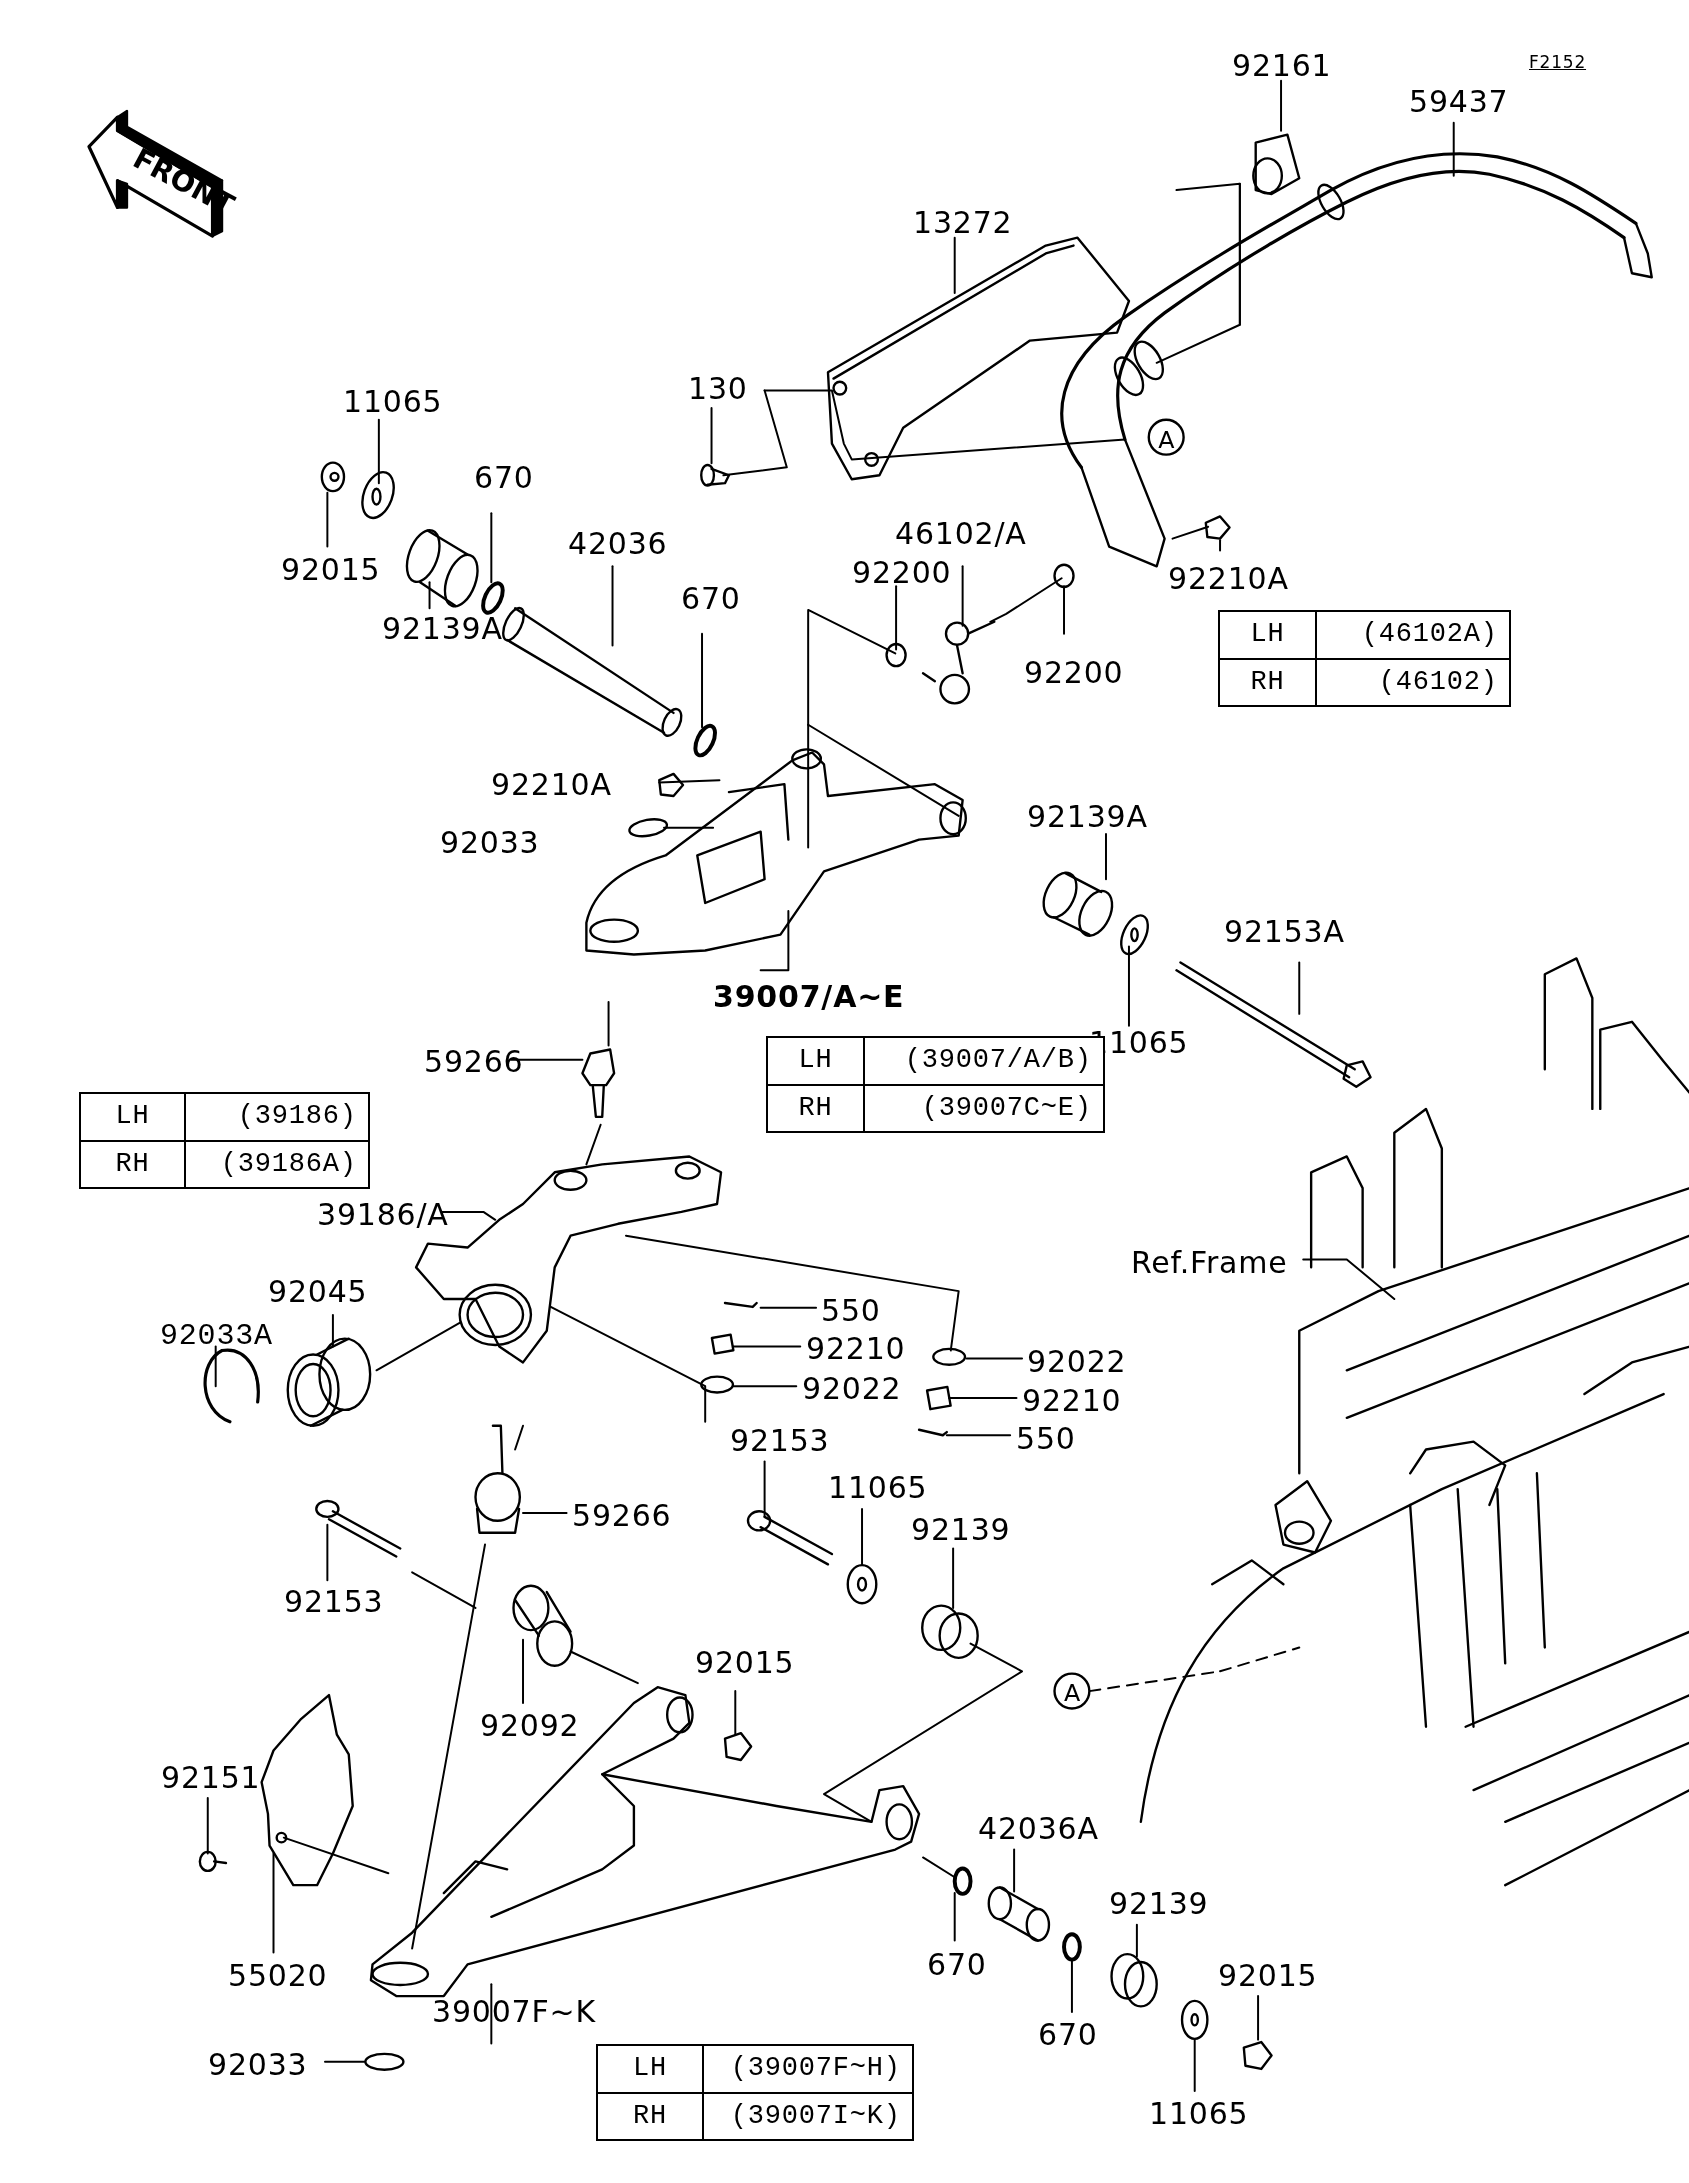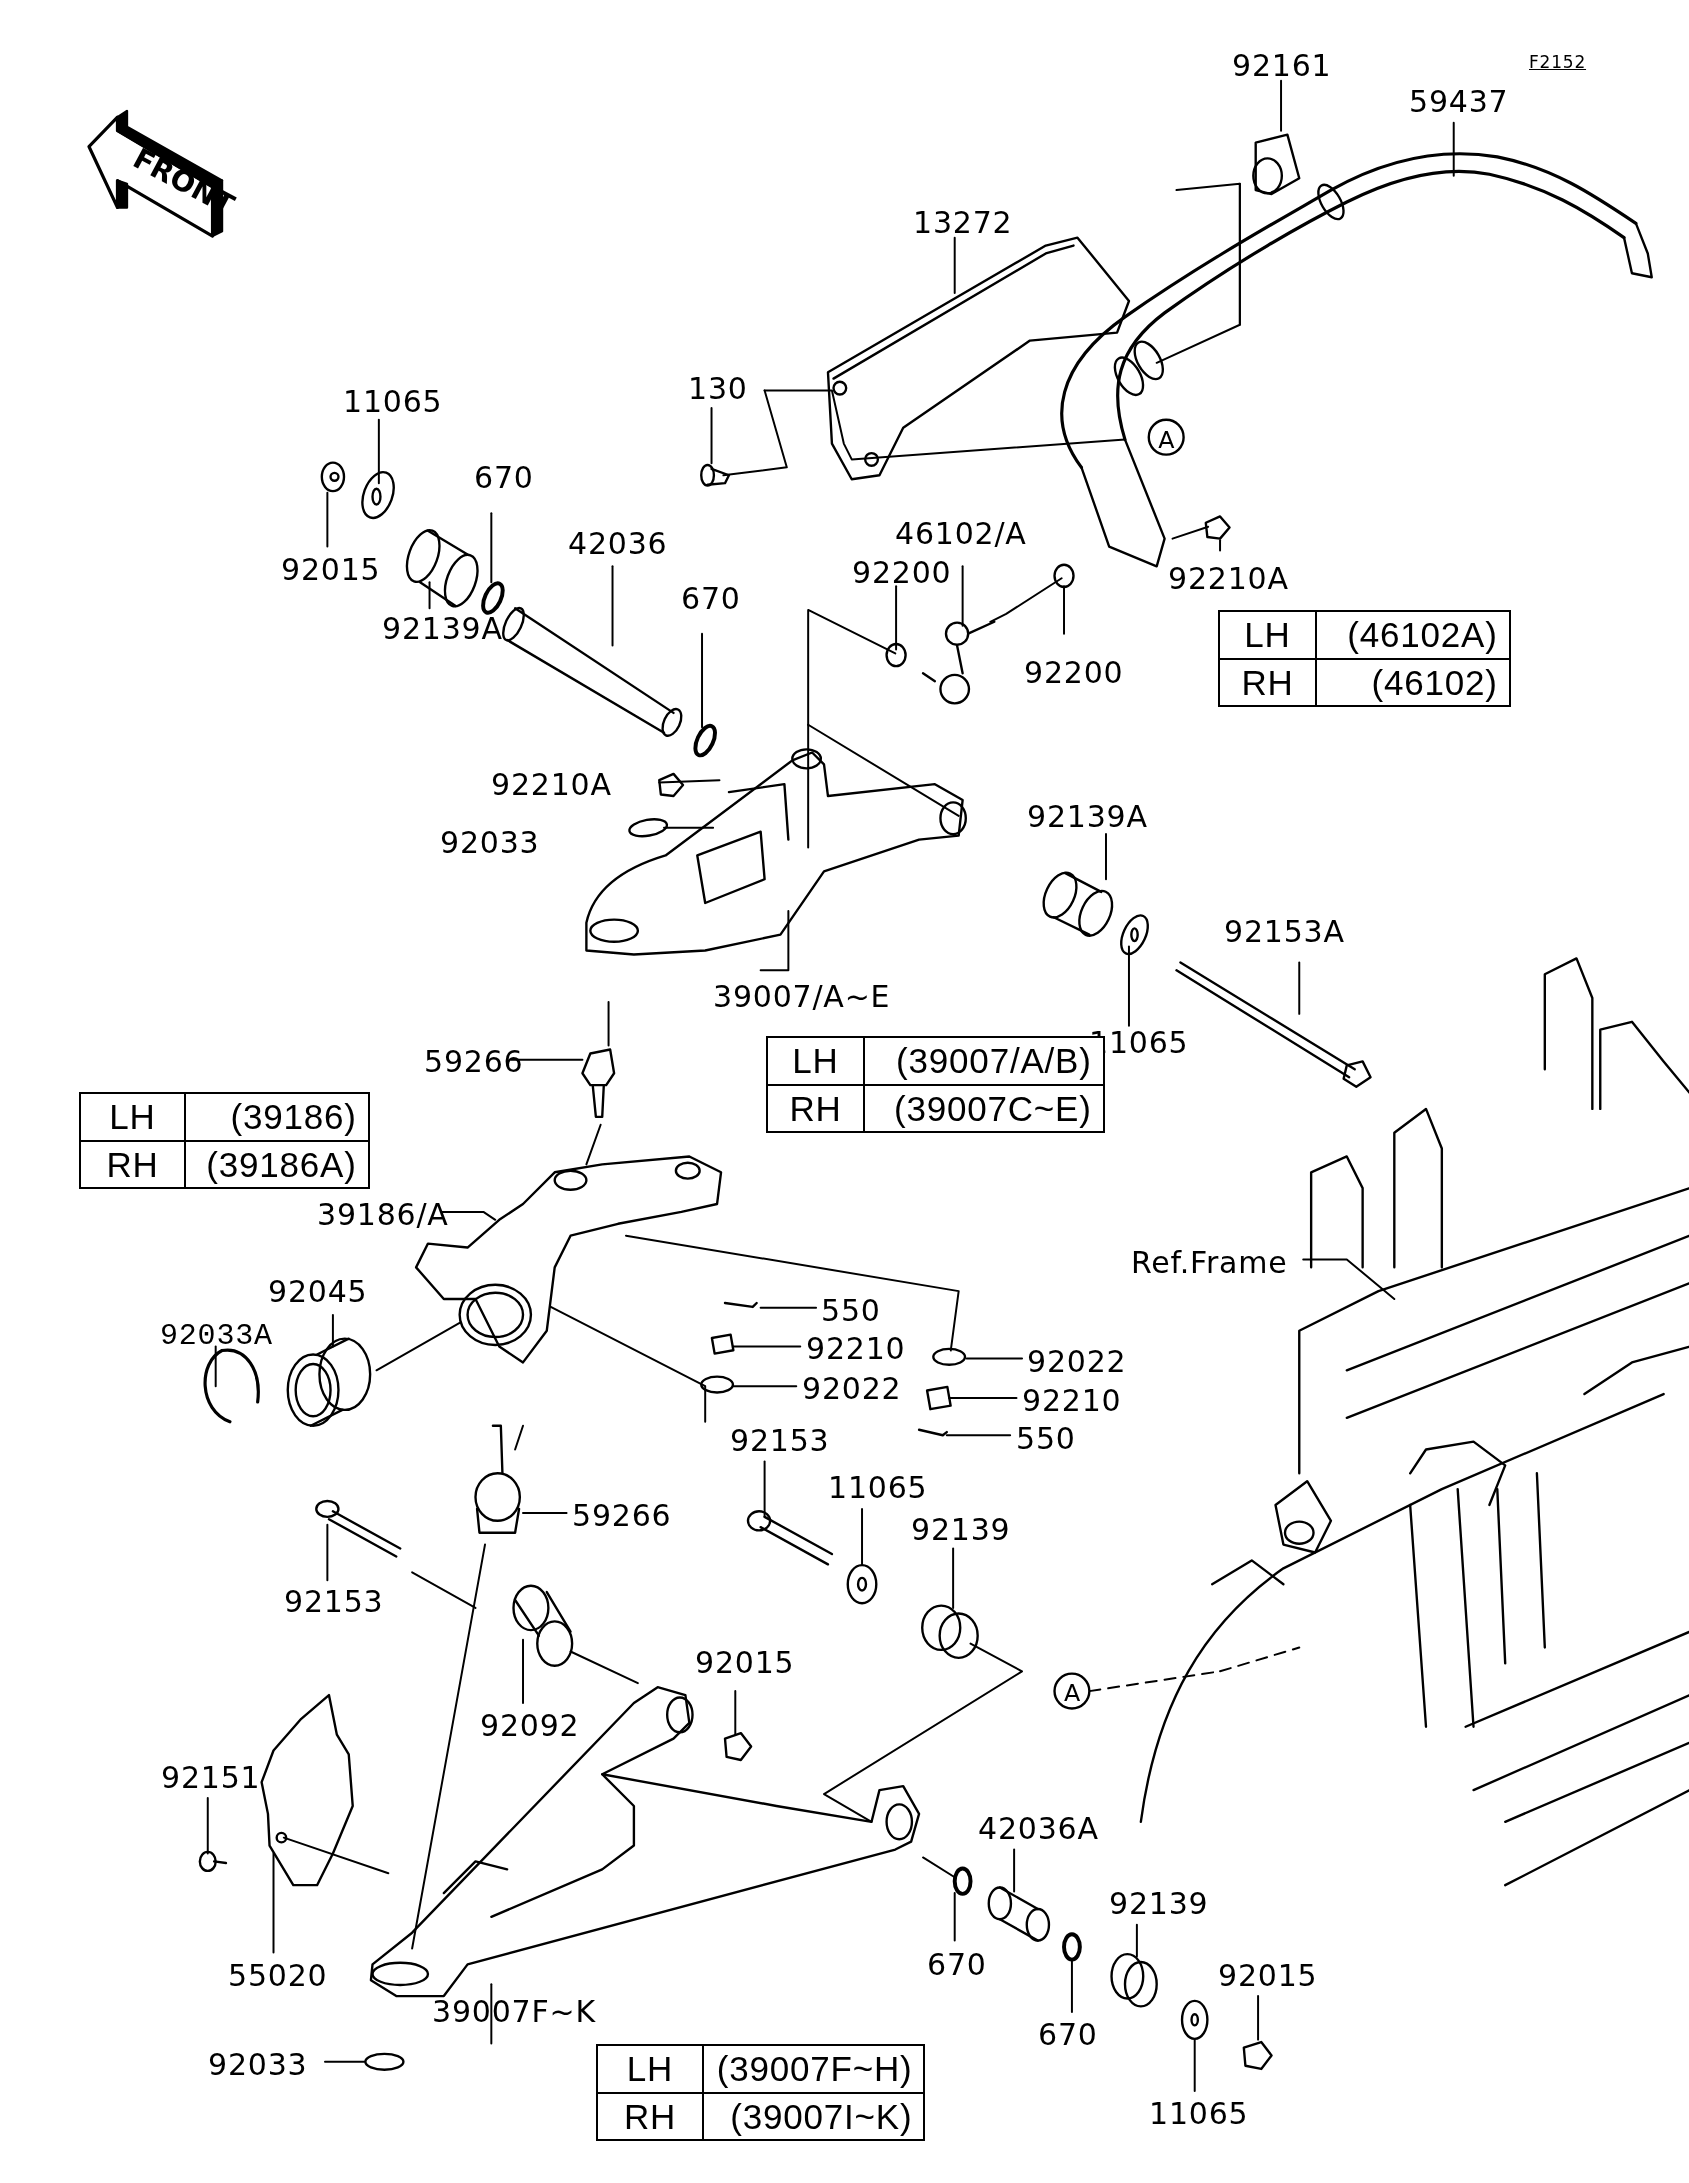--- a/index.html
+++ b/index.html
@@ -1,19 +1,19 @@
 <!DOCTYPE html>
 <html style="font-size:12.7px"><head>
 <meta charset="utf-8">
 <style>
   html,body{margin:0;padding:0;background:#fff;}
   body{width:1690px;height:2183px;position:relative;overflow:hidden;font-family:"DejaVu Sans",sans-serif;}
   #diagram{position:absolute;left:0;top:0;width:1690px;height:2183px;}
   .lbl{position:absolute;font-family:"DejaVu Sans",sans-serif;font-size:30px;color:#000;white-space:nowrap;line-height:1;letter-spacing:0.8px;}
-  .tbl{position:absolute;border-collapse:collapse;font-family:Liberation Sans, sans-serif;font-size:35px;background:#fff;}
+  .tbl{position:absolute;border-collapse:collapse;font-family:Liberation Mono, monospace;font-size:27px;background:#fff;}
   .tbl td{border:2.4px solid #000;padding:4.8px 11px;height:36px;line-height:1;letter-spacing:0.8px;}
   .tbl td.side{width:73px;text-align:center;}
   .tbl td.code{text-align:right;padding-left:12.7px;}
 </style>
 </head>
 <body>
 
 <svg id="diagram" viewBox="0 0 2133 2756" xmlns="http://www.w3.org/2000/svg" fill="none" stroke="#000" stroke-width="3" stroke-linecap="round" stroke-linejoin="round">
 
   <g>
@@ -369,21 +369,21 @@
     <td class="side">RH</td>
     <td class="code">(46102)</td>
   </tr>
 </tbody>
   </table>
 
 <div class="lbl" style="left:491px;top:770px;">92210A</div>
 <div class="lbl" style="left:440px;top:828px;">92033</div>
 <div class="lbl" style="left:1027px;top:802px;">92139A</div>
 <div class="lbl" style="left:1224px;top:917px;">92153A</div>
-<div class="lbl" style="left:713px;top:982px;">39007/A~E</div>
+<div class="lbl" style="left:713px;top:982px;font-weight:bold;">39007/A~E</div>
 <div class="lbl" style="left:1089px;top:1028px;">11065</div>
 
 <table class="tbl" style="left:766px;top:1036px;">
   <tbody>
       <tr>
     <td class="side" style="width:59px;">LH</td>
     <td class="code" style="width:214px;">(39007/A/B)</td>
   </tr>
   <tr>
     <td class="side">RH</td>

